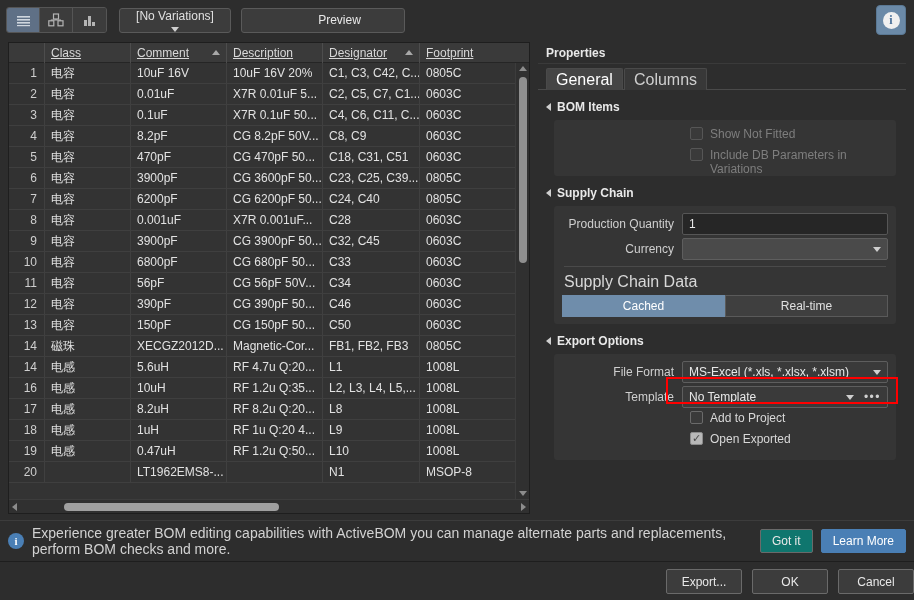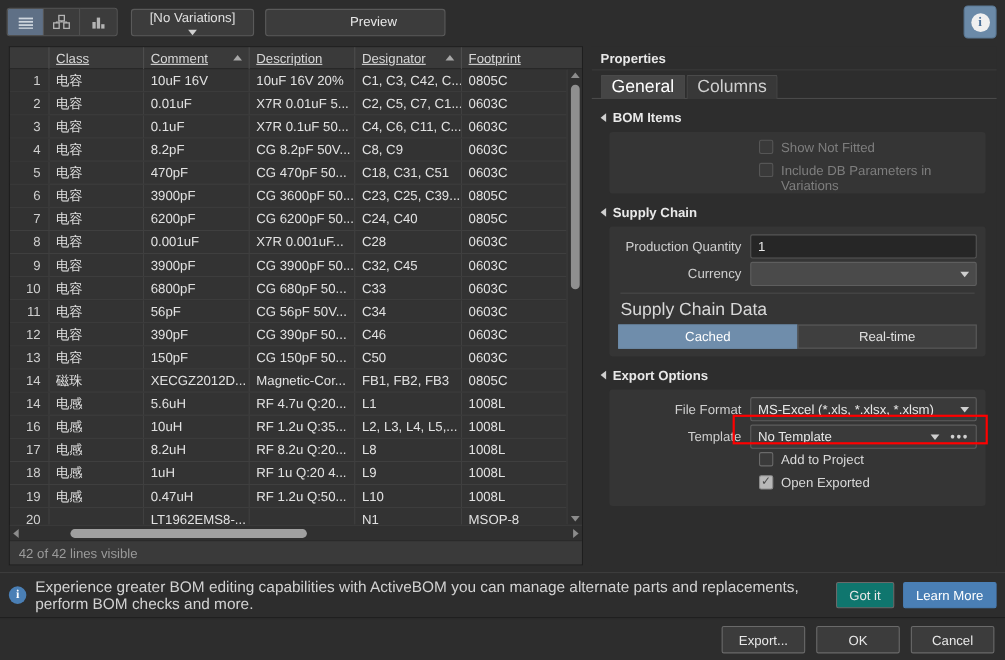--- a/index.html
+++ b/index.html
@@ -199,21 +199,21 @@
     height: 24px; padding: 0 11px; display: flex; align-items: center; justify-content: center;
     background: #0f766e; border: 1px solid #6a6a6a; border-radius: 2px;
     color: #e8e8e8; font-size: 12px; cursor: pointer; margin-left: 8px;
   }
   .btn-small.primary { background: #4a7fb5; border-color: #4a7fb5; color: #fff; }
 
   
   .footer {
     position: absolute; left: 0; top: 563px; width: 914px; height: 37px;
     background: #2d2d2d; display: flex; align-items: center; justify-content: flex-end;
-    padding-right: 10px;
+    padding-right: 0;
   }
   .btn-foot {
     width: 76px; height: 25px; display: flex; align-items: center; justify-content: center;
     background: #3c3c3c; border: 1px solid #6a6a6a; border-radius: 2px;
     color: #e8e8e8; font-size: 12px; cursor: pointer; margin-left: 10px;
   }
 </style>
 </head>
 <body>
 
@@ -449,23 +449,20 @@
         <div class="vsc-dn"></div>
       </div>
     </div>
 
     <div class="hscroll">
       <div class="hsc-lt"></div>
       <div class="hsc-thumb"></div>
       <div class="hsc-rt"></div>
     </div>
 
-    <div class="statusbar">
-      <span>42 of 42 lines visible</span>
-    </div>
   </div>
 
   <div class="props">
     <div class="props-title">Properties</div>
 
     <div class="tabs">
       <div class="tab active">General</div>
       <div class="tab">Columns</div>
     </div>
 

